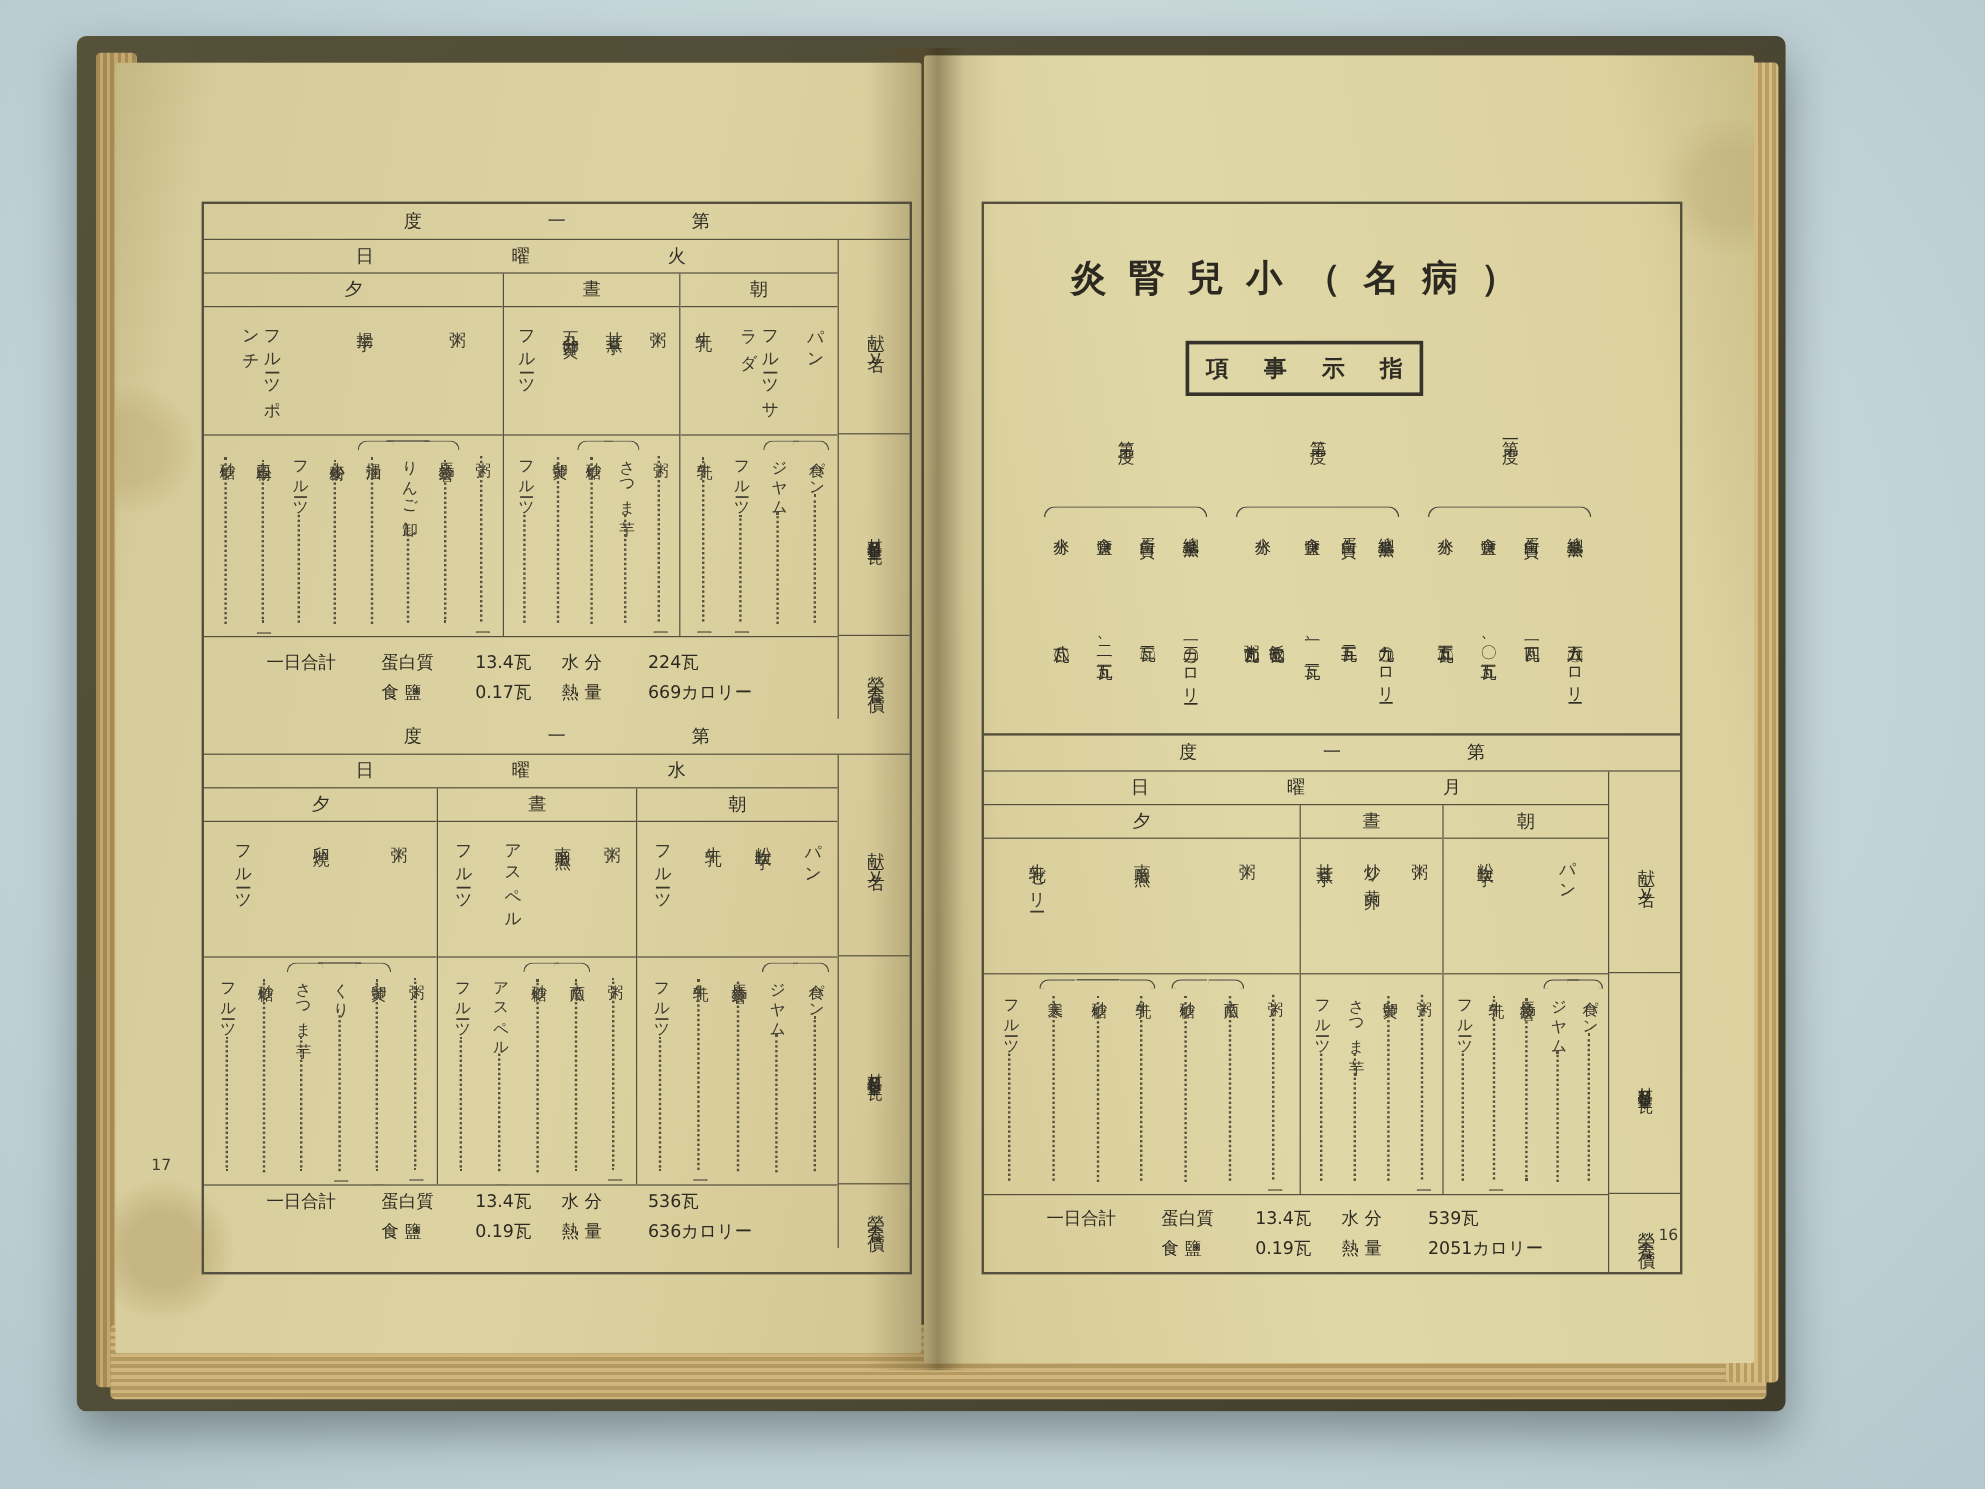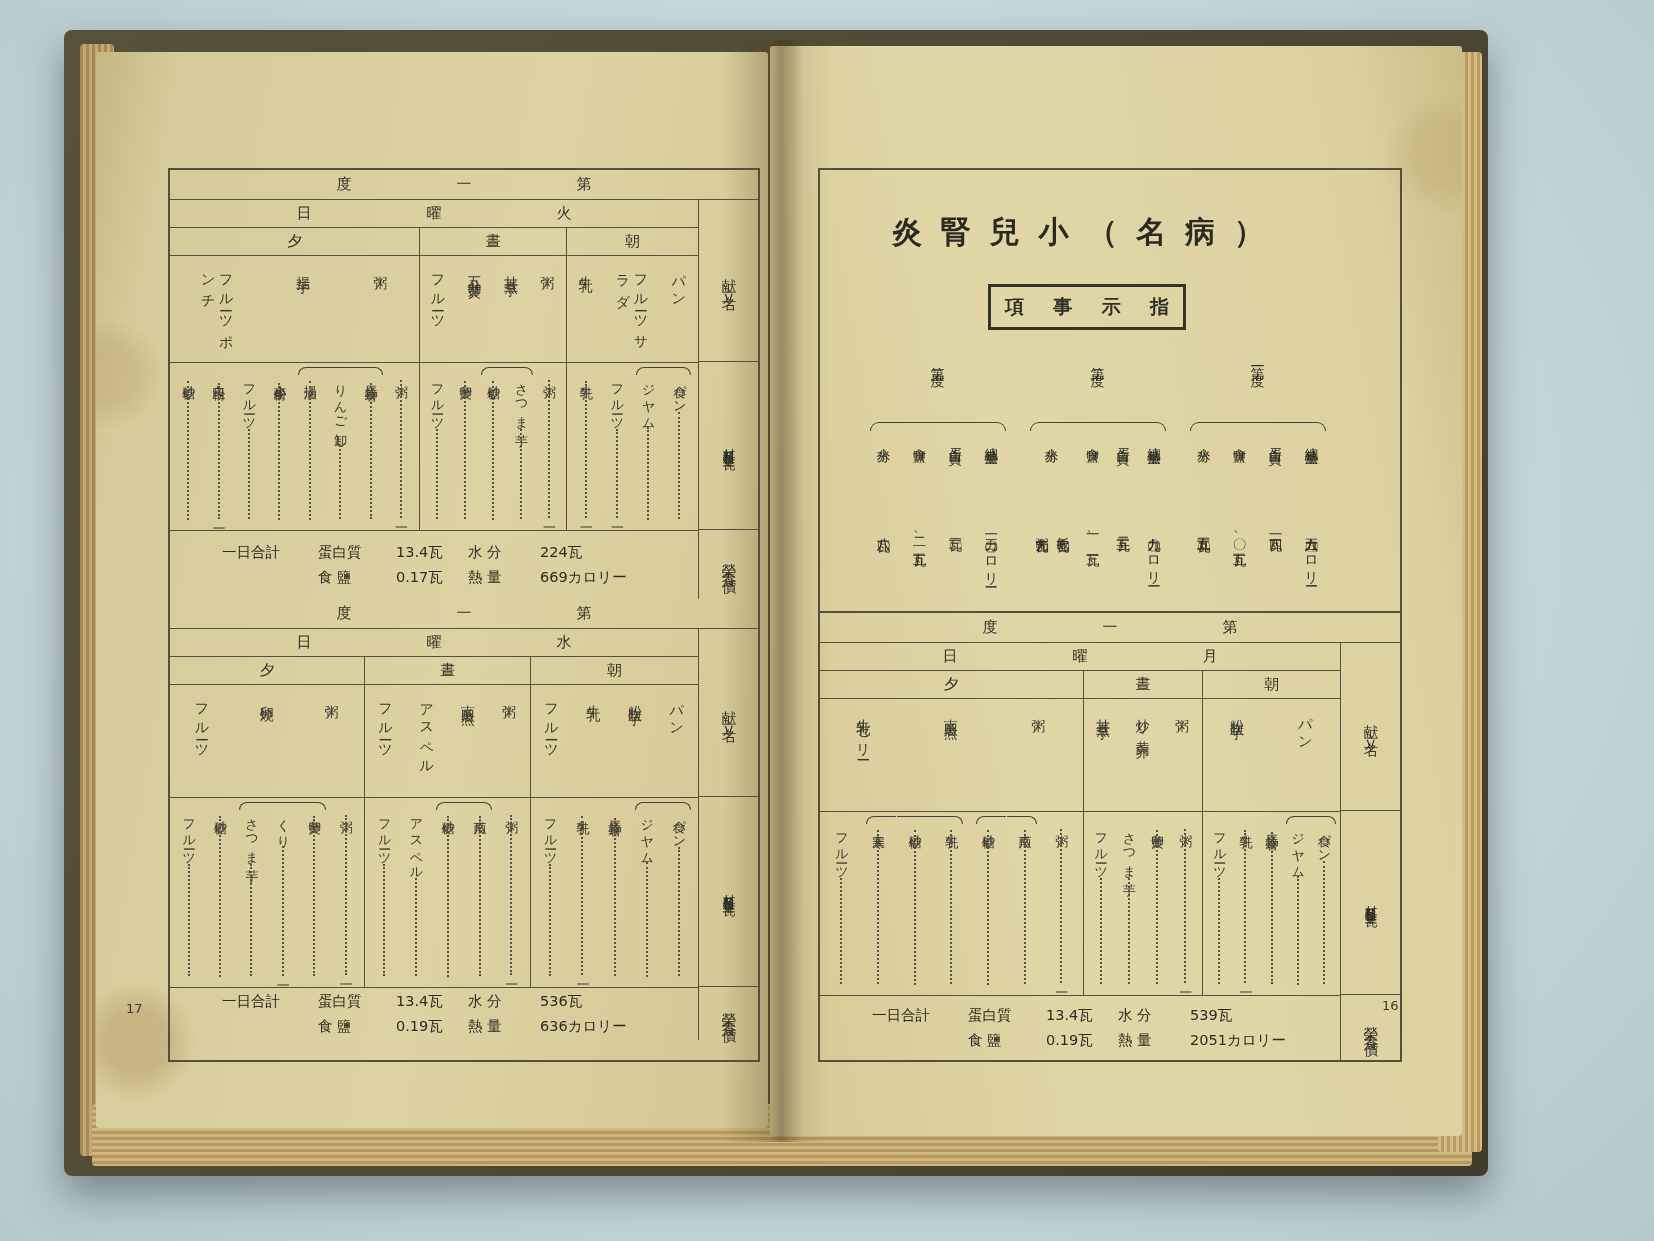--- a/index.html
+++ b/index.html
@@ -29,22 +29,22 @@
   .spine-shade{ position:absolute; left:722px; top:40px; width:108px; height:1102px;
     background:linear-gradient(to right, rgba(90,72,34,0) 0%, rgba(90,72,34,.30) 45%, rgba(58,45,18,.42) 55%, rgba(90,72,34,.10) 75%, rgba(90,72,34,0) 100%); }
 
   
   :root{ --ln:#55503d; --ink:#2f2d24; --ink2:#3a372c; }
   .pagebox{ position:absolute; border:2px solid var(--ln); color:var(--ink); }
   .pagebox.leftbox{ left:168px; top:168px; width:592px; height:894px; display:flex; flex-direction:column; }
   .pagebox.rightbox{ left:818px; top:168px; width:584px; height:894px; display:flex; flex-direction:column; }
 
   .pageno{ position:absolute; font-size:13px; color:#3d3a2e; }
-  .pageno.p17{ left:126px; top:1001px;text-align:right; }
-  .pageno.p16{ left:1382px; top:998px; }
+  .pageno.p17{ left:126px; top:964px;text-align:right; }
+  .pageno.p16{ left:1382px; top:1022px; }
 
   
   .top-section{ position:relative; height:443px; border-bottom:2px solid var(--ln); }
   .title{ position:absolute; top:40px; left:72px; width:372px; height:44px; display:flex;
     justify-content:space-between; align-items:center; font-size:30px; font-weight:bold; color:#2b2920; }
   .inst-box{ position:absolute; top:114px; left:168px; width:198px; height:46px;
     border:3px solid #35332a; display:flex; align-items:center; padding:0 14px; }
   .inst-text{ display:flex; justify-content:space-between; width:100%; font-size:19px; font-weight:bold; }
   .degrees{ position:absolute; top:186px; left:46px; right:70px; height:244px;
     display:flex; flex-direction:row-reverse; justify-content:space-between; }

